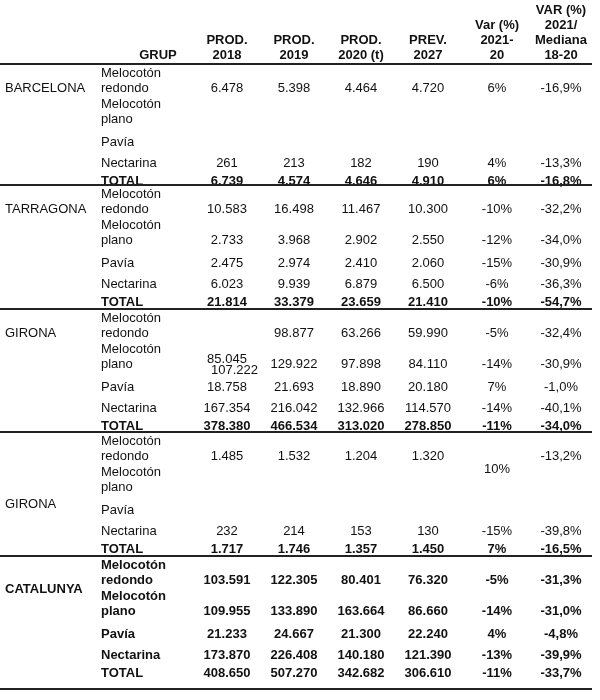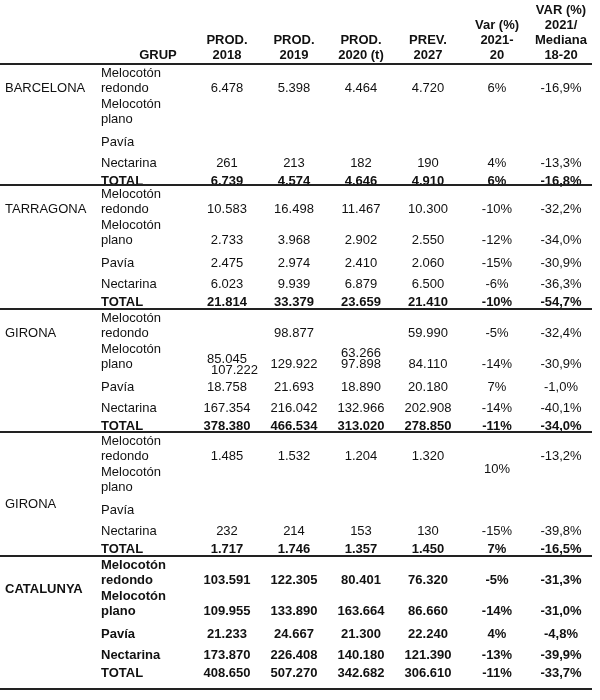--- a/index.html
+++ b/index.html
@@ -151,21 +151,21 @@
         </div>
       </div>
       <div class="hline" style="top: 308px;"></div>
       <div class="region" style="top: 310px;">
         <div class="rname" style="top: 15px;">GIRONA</div>
         <div class="row" style="top: 0px;">
           <div class="prod">Melocotón
 redondo</div>
           <div class="num c1" style="top: 15px; margin-top: 26px;">85.045</div>
           <div class="num c2" style="top: 15px;">98.877</div>
-          <div class="num c3" style="top: 15px; margin-top: 20px;">63.266</div>
+          <div class="num c3" style="top: 15px;">63.266</div>
           <div class="num c4" style="top: 15px;">59.990</div>
           <div class="num c5" style="top: 15px;">-5%</div>
           <div class="num c6" style="top: 15px;">-32,4%</div>
         </div>
         <div class="row" style="top: 31px;">
           <div class="prod">Melocotón
 plano</div>
           <div class="num c1" style="top: 21px; text-align: right;">107.222</div>
           <div class="num c2" style="top: 15px;">129.922</div>
           <div class="num c3" style="top: 15px;">97.898</div>
@@ -180,21 +180,21 @@
           <div class="num c3" style="top: 0px;">18.890</div>
           <div class="num c4" style="top: 0px;">20.180</div>
           <div class="num c5" style="top: 0px;">7%</div>
           <div class="num c6" style="top: 0px;">-1,0%</div>
         </div>
         <div class="row" style="top: 90px;">
           <div class="prod">Nectarina</div>
           <div class="num c1" style="top: 0px;">167.354</div>
           <div class="num c2" style="top: 0px;">216.042</div>
           <div class="num c3" style="top: 0px;">132.966</div>
-          <div class="num c4" style="top: 0px;">202.908</div>
+          <div class="num c4" style="top: 0px;">114.570</div>
           <div class="num c5" style="top: 0px;">-14%</div>
           <div class="num c6" style="top: 0px;">-40,1%</div>
         </div>
         <div class="row bold" style="top: 108px;">
           <div class="prod">TOTAL</div>
           <div class="num c1" style="top: 0px;">378.380</div>
           <div class="num c2" style="top: 0px;">466.534</div>
           <div class="num c3" style="top: 0px;">313.020</div>
           <div class="num c4" style="top: 0px;">278.850</div>
           <div class="num c5" style="top: 0px;">-11%</div>

